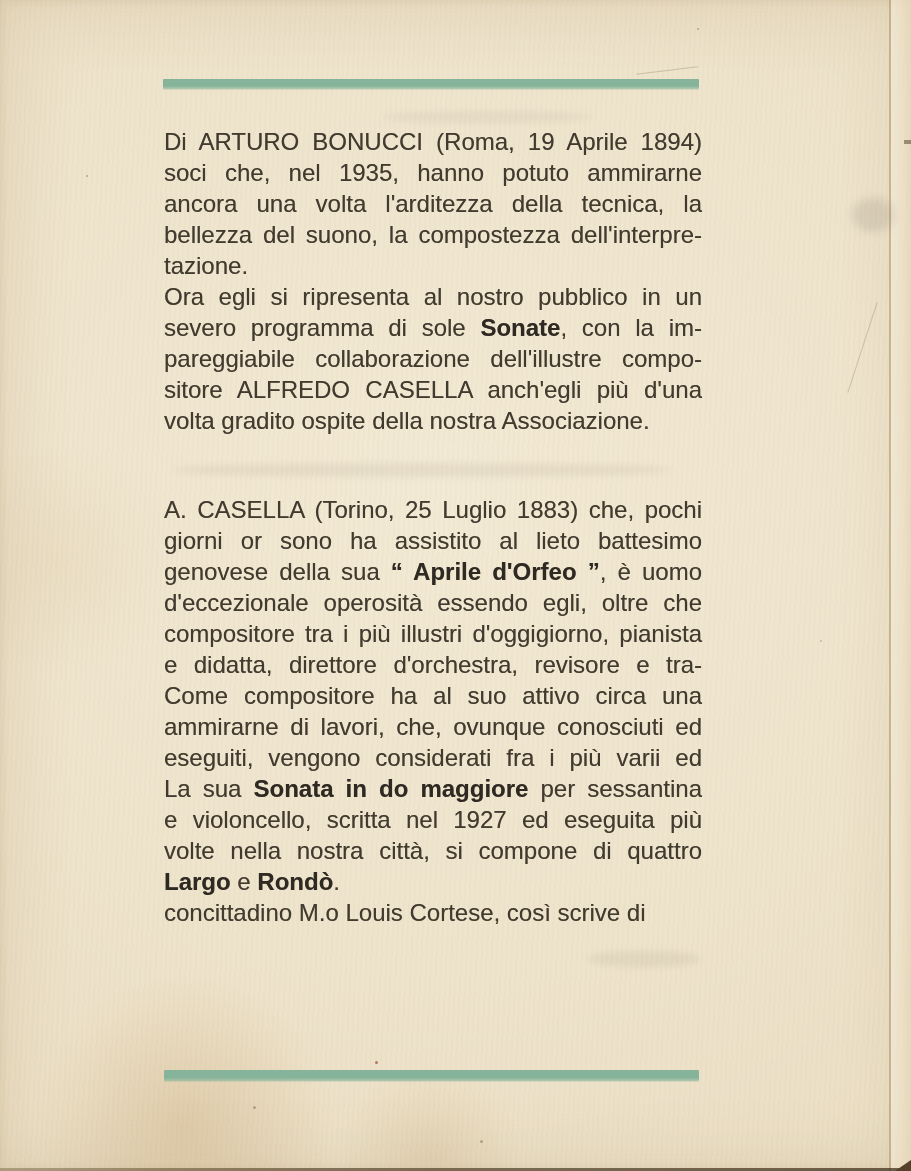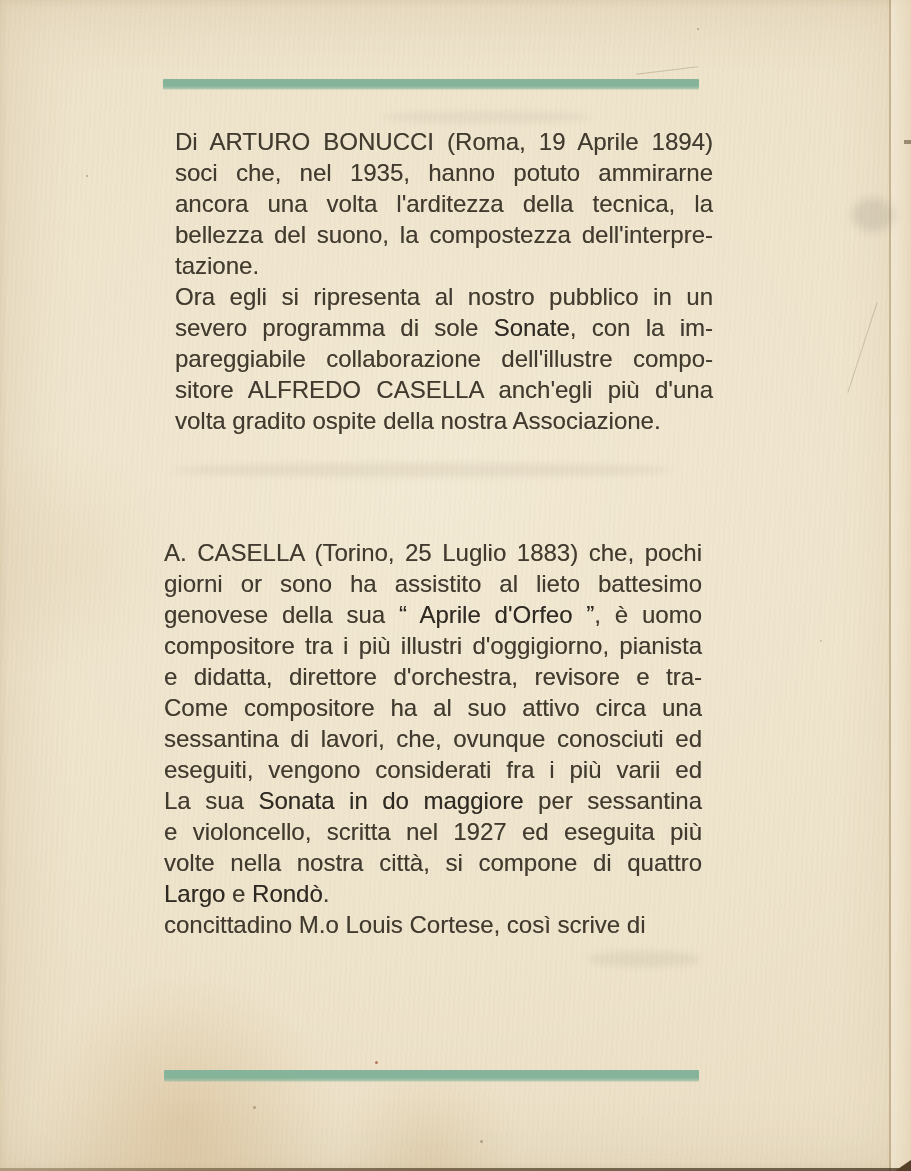--- a/index.html
+++ b/index.html
@@ -19,25 +19,25 @@
   }
   .rule{position:absolute;height:10px;border-radius:1px;
     background:linear-gradient(to bottom,var(--rule,#85b49a) 0 70%, rgba(133,180,154,.55));
     box-shadow:0 1px 0 rgba(133,180,154,.25);}
   .rule-top{left:163px;top:79px;width:536px;}
   .rule-bottom{left:164px;top:1070px;width:535px;height:11px;}
 
   .block{position:absolute;left:164px;width:538px;color:var(--ink,#413a2e);
     font-size:24px;line-height:31px;letter-spacing:0;
     text-shadow:0.2px 0.2px 0.4px rgba(60,50,35,.45);}
-  .block-1{top:126px;margin-left:11px;}
-  .block-2{top:494px;margin-top:43px;}
+  .block-1{top:126px;}
+  .block-2{top:494px;}
   .line{height:31px;text-align:justify;text-align-last:justify;text-justify:inter-word;white-space:nowrap0;}
   .line.last{text-align-last:left;}
-  .line b{font-weight:400;color:var(--ink-bold,#2e2922);}
+  .line b{font-weight:700;color:var(--ink-bold,#2e2922);}
 
   
   .crease{position:absolute;left:889px;top:0;width:2px;height:1171px;background:rgba(160,130,90,.45);}
   .right-edge{position:absolute;left:891px;top:0;width:20px;height:1171px;
     background:linear-gradient(to right, rgba(248,240,222,.55), rgba(234,220,192,.65));}
   .edge-smudge{position:absolute;left:852px;top:198px;width:42px;height:34px;border-radius:50%;
     background:rgba(120,110,100,.18);filter:blur(4px);}
   .scratch{position:absolute;left:862px;top:300px;width:1px;height:95px;background:rgba(120,110,95,.30);transform:rotate(18deg);}
   .hair{position:absolute;left:636px;top:70px;width:62px;height:1px;background:rgba(140,120,90,.35);transform:rotate(-7deg);}
   .bottom-line{position:absolute;left:0;bottom:0;width:911px;height:3px;
@@ -80,26 +80,27 @@
       <div class="line">sitore ALFREDO CASELLA anch'egli più d'una</div>
       <div class="line last">volta gradito ospite della nostra Associazione.</div>
     </div>
   </div>
 
   <div class="block block-2">
     <div>
       <div class="line">A. CASELLA (Torino, 25 Luglio 1883) che, pochi</div>
       <div class="line">giorni or sono ha assistito al lieto battesimo</div>
       <div class="line"><span>genovese della sua </span><b>“ Aprile d'Orfeo ”</b><span>, è uomo</span></div>
+      <div class="line">d'eccezionale operosità essendo egli, oltre che</div>
       <div class="line">compositore tra i più illustri d'oggigiorno, pianista</div>
       <div class="line">e didatta, direttore d'orchestra, revisore e tra-</div>
     </div>
     <div>
       <div class="line">Come compositore ha al suo attivo circa una</div>
-      <div class="line">sessantina di lavori, che, ovunque conosciuti ed</div>
+      <div class="line">ammirarne di lavori, che, ovunque conosciuti ed</div>
       <div class="line">eseguiti, vengono considerati fra i più varii ed</div>
     </div>
     <div>
       <div class="line"><span>La sua </span><b>Sonata in do maggiore</b><span> per sessantina</span></div>
       <div class="line">e violoncello, scritta nel 1927 ed eseguita più</div>
       <div class="line">volte nella nostra città, si compone di quattro</div>
       <div class="line last"><b>Largo</b><span> e </span><b>Rondò</b><span>.</span></div>
     </div>
     <div>
       <div class="line last">concittadino M.o Louis Cortese, così scrive di</div>

